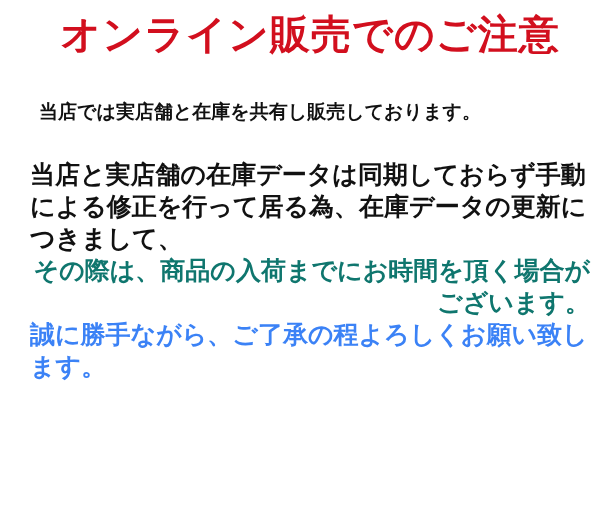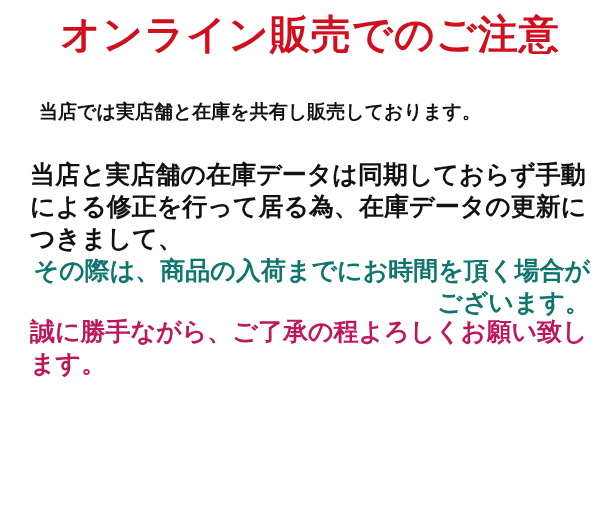--- a/index.html
+++ b/index.html
@@ -45,15 +45,15 @@
 <body>
 
 <div class="page">
   <h1 class="title" style="color: rgb(210, 15, 30);">オンライン販売でのご注意</h1>
 
   <p class="intro" style="color: rgb(17, 17, 17);">当店では実店舗と在庫を共有し販売しております。</p>
 
   <div class="body-text">
     <p style="color: rgb(17, 17, 17);">当店と実店舗の在庫データは同期しておらず手動による修正を行って居る為、在庫データの更新につきまして、</p>
     <p style="color: #0f766e; text-align: right;">その際は、商品の入荷までにお時間を頂く場合がございます。</p>
-    <p style="color: #be185d; font-family: Liberation Mono, monospace;">誠に勝手ながら、ご了承の程よろしくお願い致します。</p>
+    <p style="color: #3b82f6;">誠に勝手ながら、ご了承の程よろしくお願い致します。</p>
   </div>
 </div>
 
 </body></html>

